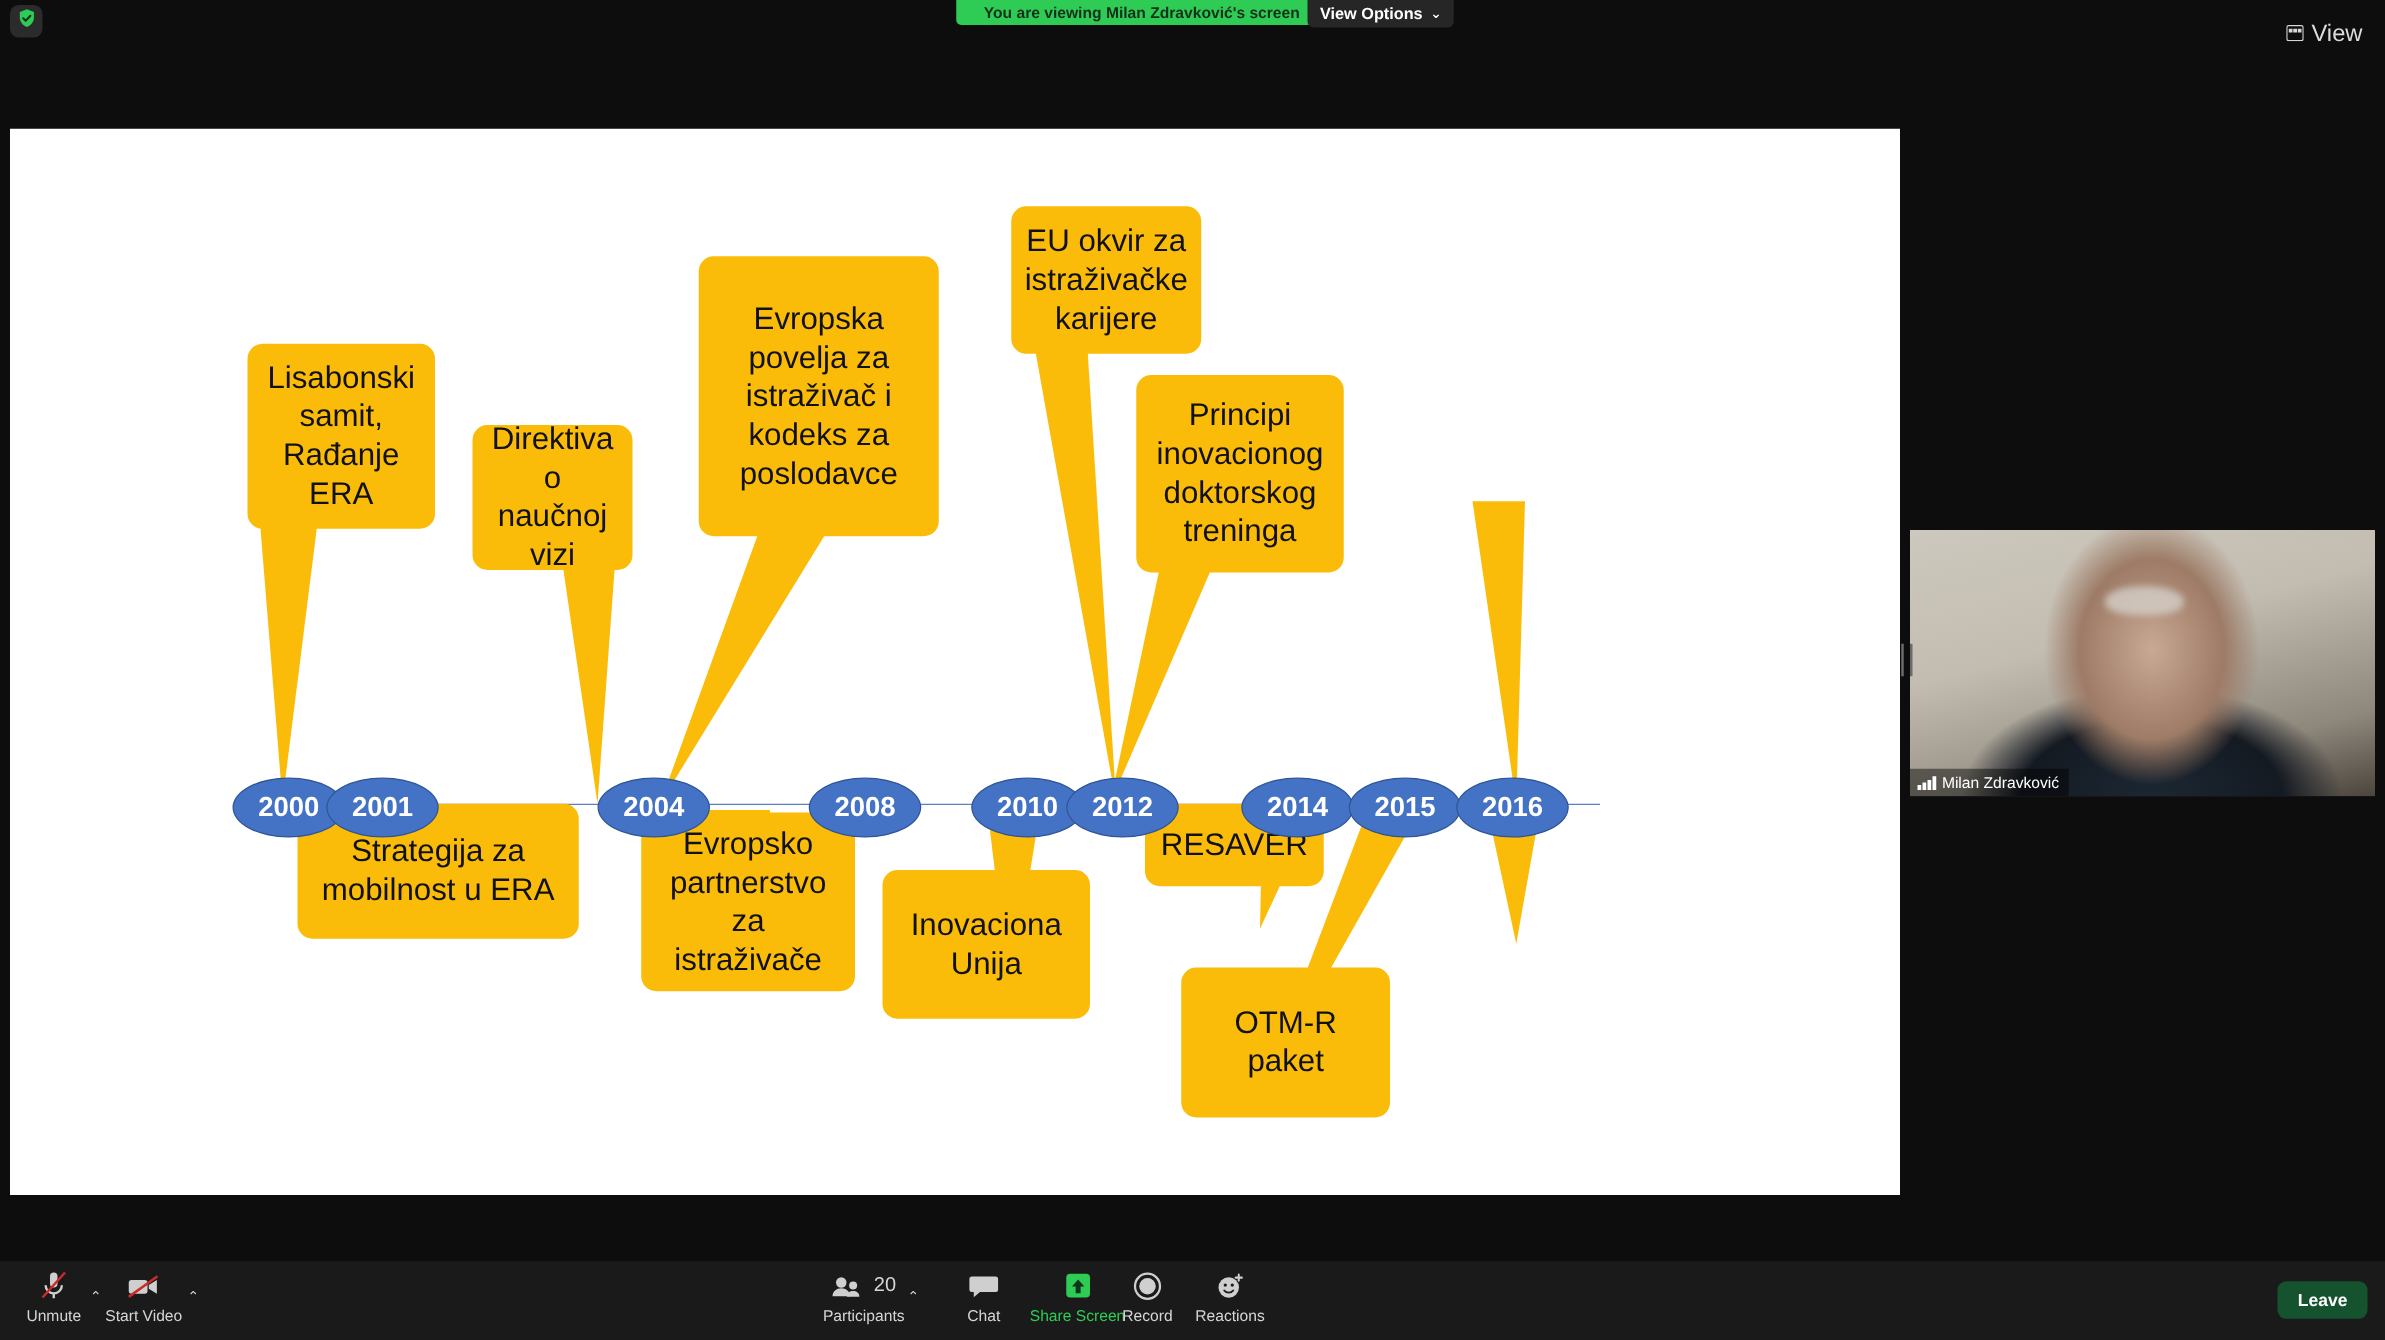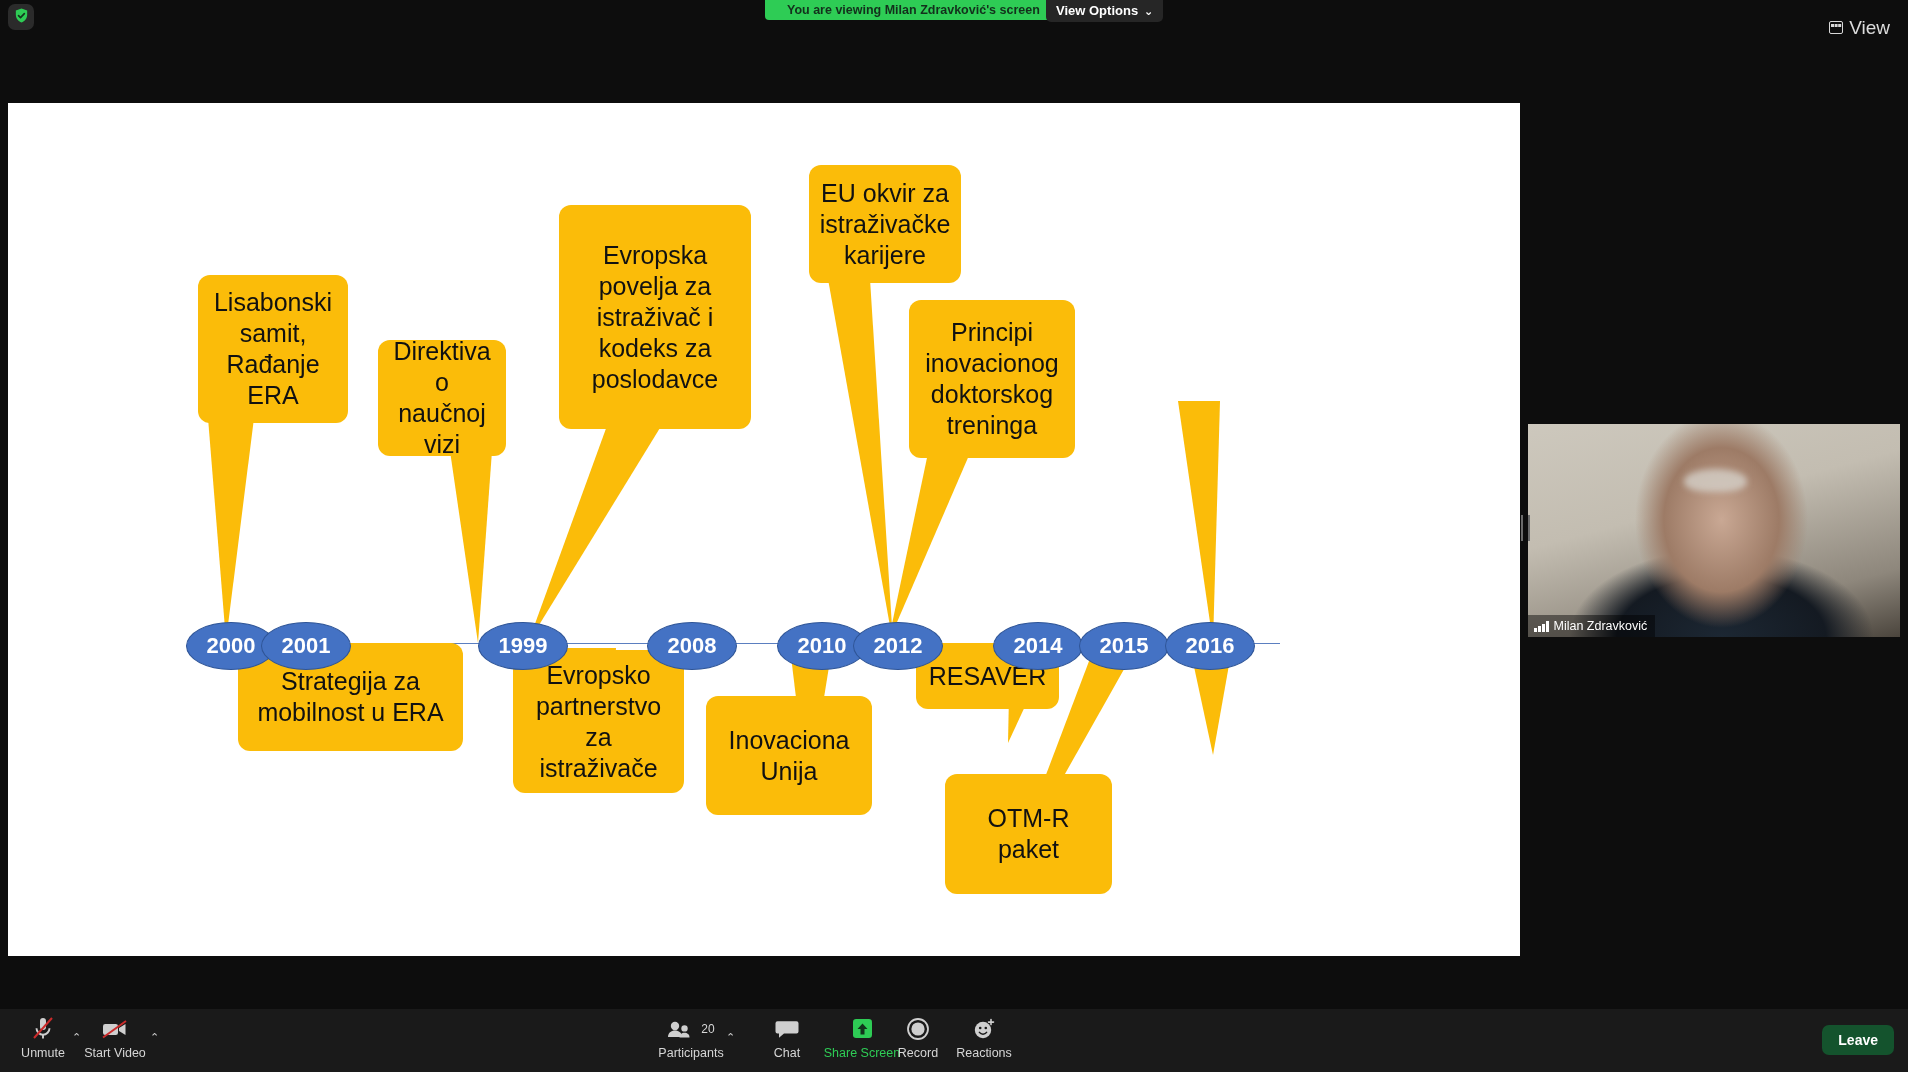--- a/index.html
+++ b/index.html
@@ -142,21 +142,21 @@
   <div class="callout" style="left:901px;top:197px;width:166px;height:158px;">Principi inovacionog doktorskog treninga</div>
 
   <div class="callout" style="left:230px;top:540px;width:225px;height:108px;">Strategija za mobilnost u ERA</div>
   <div class="callout" style="left:505px;top:547px;width:171px;height:143px;">Evropsko partnerstvo za istraživače</div>
   <div class="callout" style="left:698px;top:593px;width:166px;height:119px;">Inovaciona Unija</div>
   <div class="callout" style="left:908px;top:540px;width:143px;height:66px;">RESAVER</div>
   <div class="callout" style="left:937px;top:671px;width:167px;height:120px;">OTM-R paket</div>
 
   <div class="node" style="left:178px;top:519px;width:88px;height:46px;">2000</div>
   <div class="node" style="left:253px;top:519px;width:88px;height:46px;">2001</div>
-  <div class="node" style="left:470px;top:519px;width:88px;height:46px;">1999</div>
+  <div class="node" style="left:470px;top:519px;width:88px;height:46px;">2004</div>
   <div class="node" style="left:639px;top:519px;width:88px;height:46px;">2008</div>
   <div class="node" style="left:769px;top:519px;width:88px;height:46px;">2010</div>
   <div class="node" style="left:845px;top:519px;width:88px;height:46px;">2012</div>
   <div class="node" style="left:985px;top:519px;width:88px;height:46px;">2014</div>
   <div class="node" style="left:1071px;top:519px;width:88px;height:46px;">2015</div>
   <div class="node" style="left:1157px;top:519px;width:88px;height:46px;">2016</div>
 </div>
 
 <div id="side-grip"></div>
 <div id="selfview">
@@ -201,21 +201,21 @@
   <span class="caret" style="left:150px;">⌃</span>
 
   <div class="tb-item" style="left:648px;">
     <span class="tb-ico" style="gap:4px;">
       <svg width="26" height="17" viewBox="0 0 26 17">
         <circle cx="8" cy="5" r="4.2" fill="#cfcfcf"></circle>
         <path d="M1 16c0-4 3.2-6.4 7-6.4S15 12 15 16z" fill="#cfcfcf"></path>
         <circle cx="17.5" cy="7.4" r="3.2" fill="#cfcfcf"></circle>
         <path d="M12.5 16.4c0-3 2.3-4.6 5-4.6s5 1.6 5 4.6z" fill="#cfcfcf"></path>
       </svg>
-      <span style="font-size:12px;color:#d6d6d6;margin-left:4px;">20</span>
+      <span style="font-size:16px;color:#d6d6d6;margin-left:4px;">20</span>
     </span>
     <span>Participants</span>
   </div>
   <span class="caret" style="left:726px;">⌃</span>
 
   <div class="tb-item" style="left:744px;">
     <span class="tb-ico">
       <svg width="24" height="22" viewBox="0 0 24 22">
         <path d="M2.5 3.2h19a2 2 0 012 2v8.4a2 2 0 01-2 2H9l-5 4.2v-4.2H2.5a2 2 0 01-2-2V5.2a2 2 0 012-2z" fill="#cfcfcf"></path>
       </svg>

